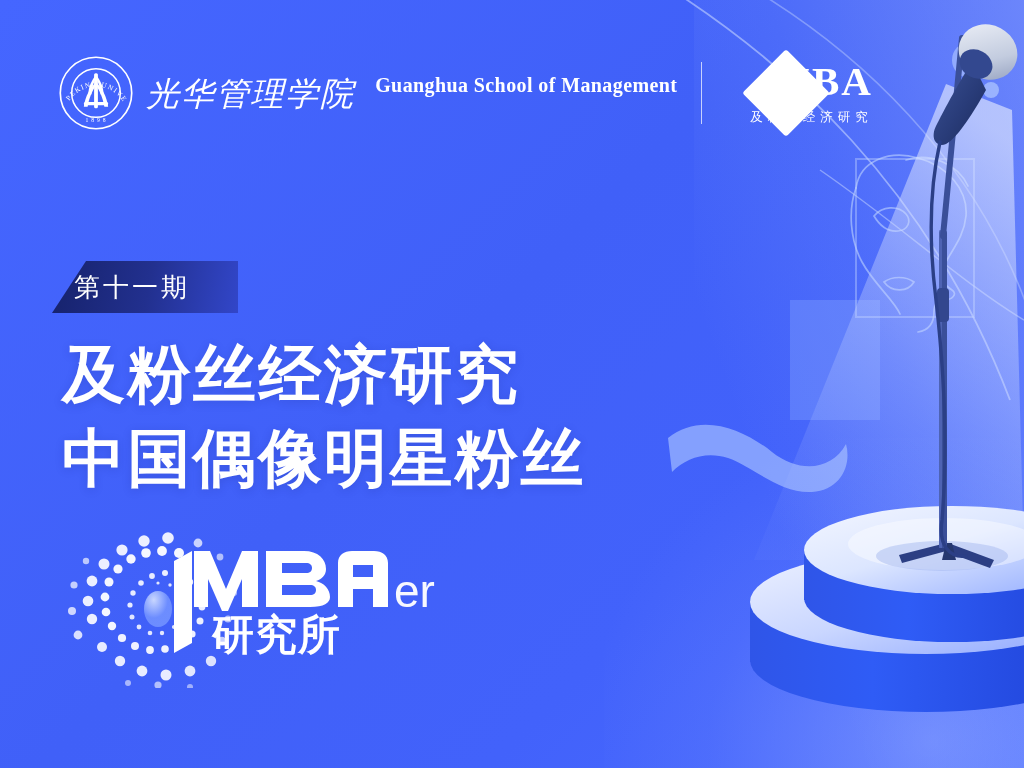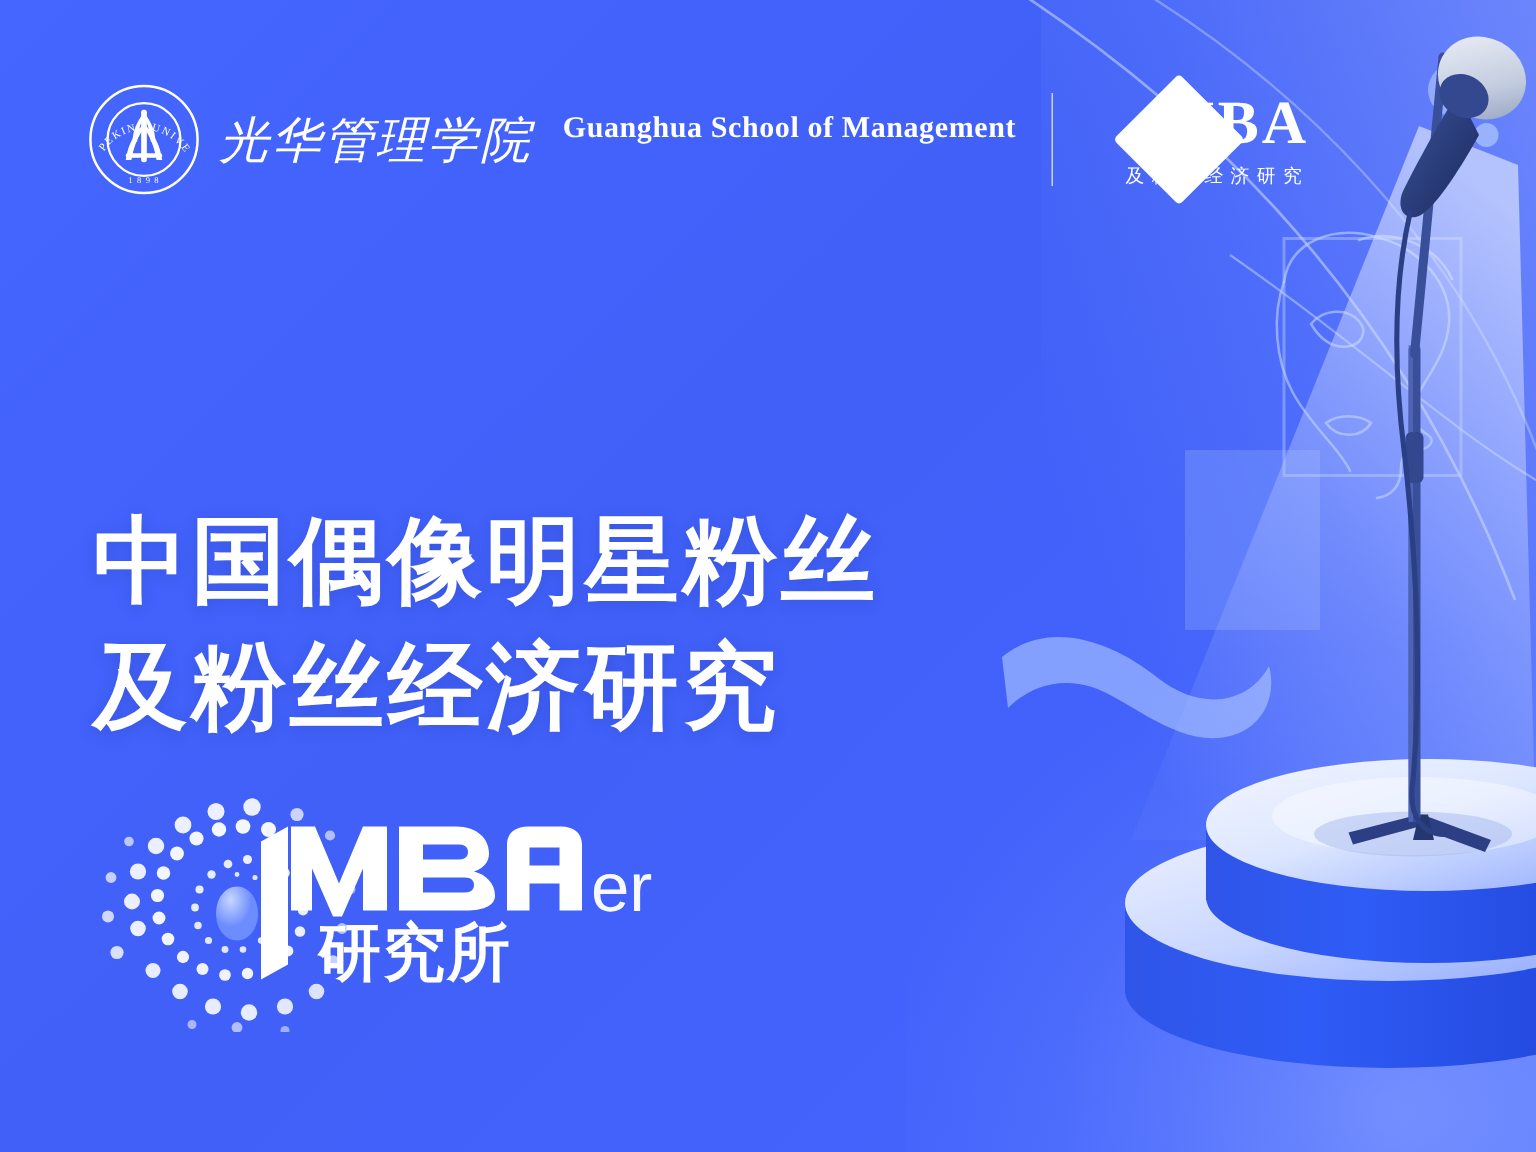--- a/index.html
+++ b/index.html
@@ -238,24 +238,27 @@
     </div>
 
     <div class="divider"></div>
 
     <div class="mba-block">
       <div class="mba-word">MBA</div>
       <div class="mba-sub">及粉丝经济研究</div>
     </div>
   </div>
 
+  <div class="issue-banner">
+    <span class="issue-text">第十一期</span>
+  </div>
 
   <div class="title">
+    <span class="title-line">及粉丝经济研究</span>
     <span class="title-line">中国偶像明星粉丝</span>
-    <span class="title-line">及粉丝经济研究</span>
   </div>
 
   <div class="mark">
 
     <svg class="mark-dots" viewBox="0 0 200 165">
       <defs>
         <radialGradient id="gSeed" cx="0.35" cy="0.25">
           <stop offset="0%" stop-color="#cfdcff"></stop>
           <stop offset="100%" stop-color="#6f8fff"></stop>
         </radialGradient>

